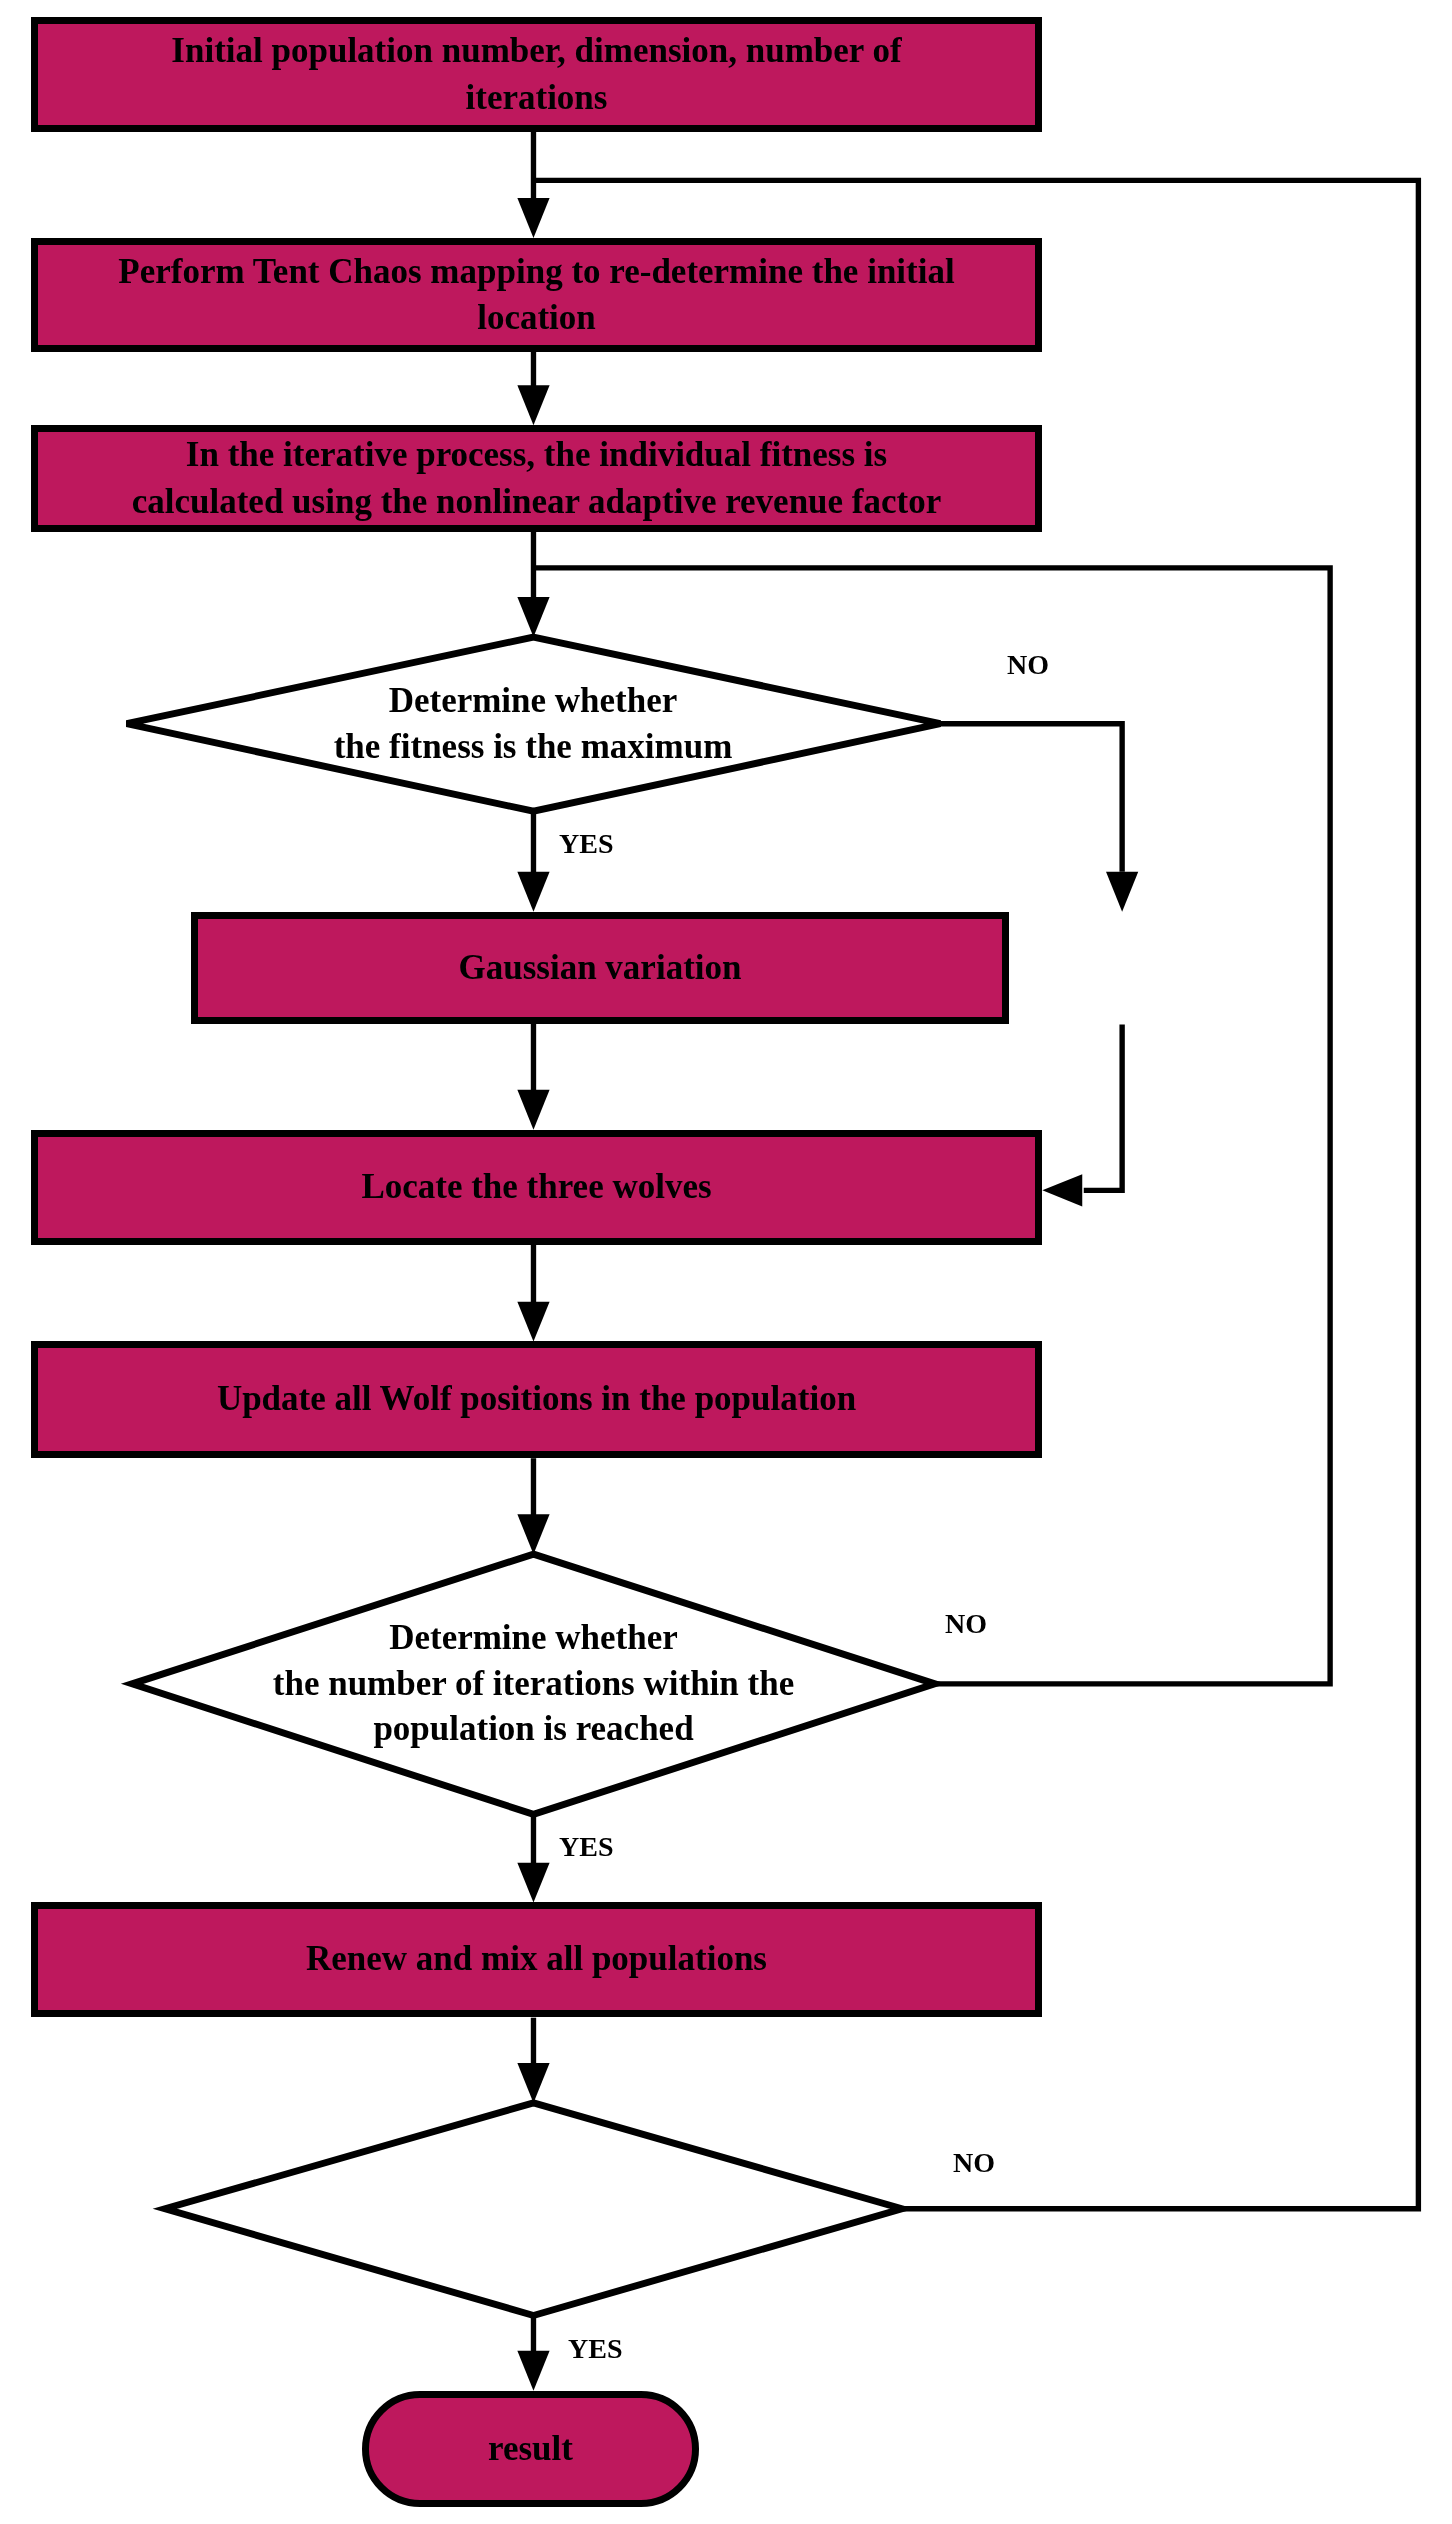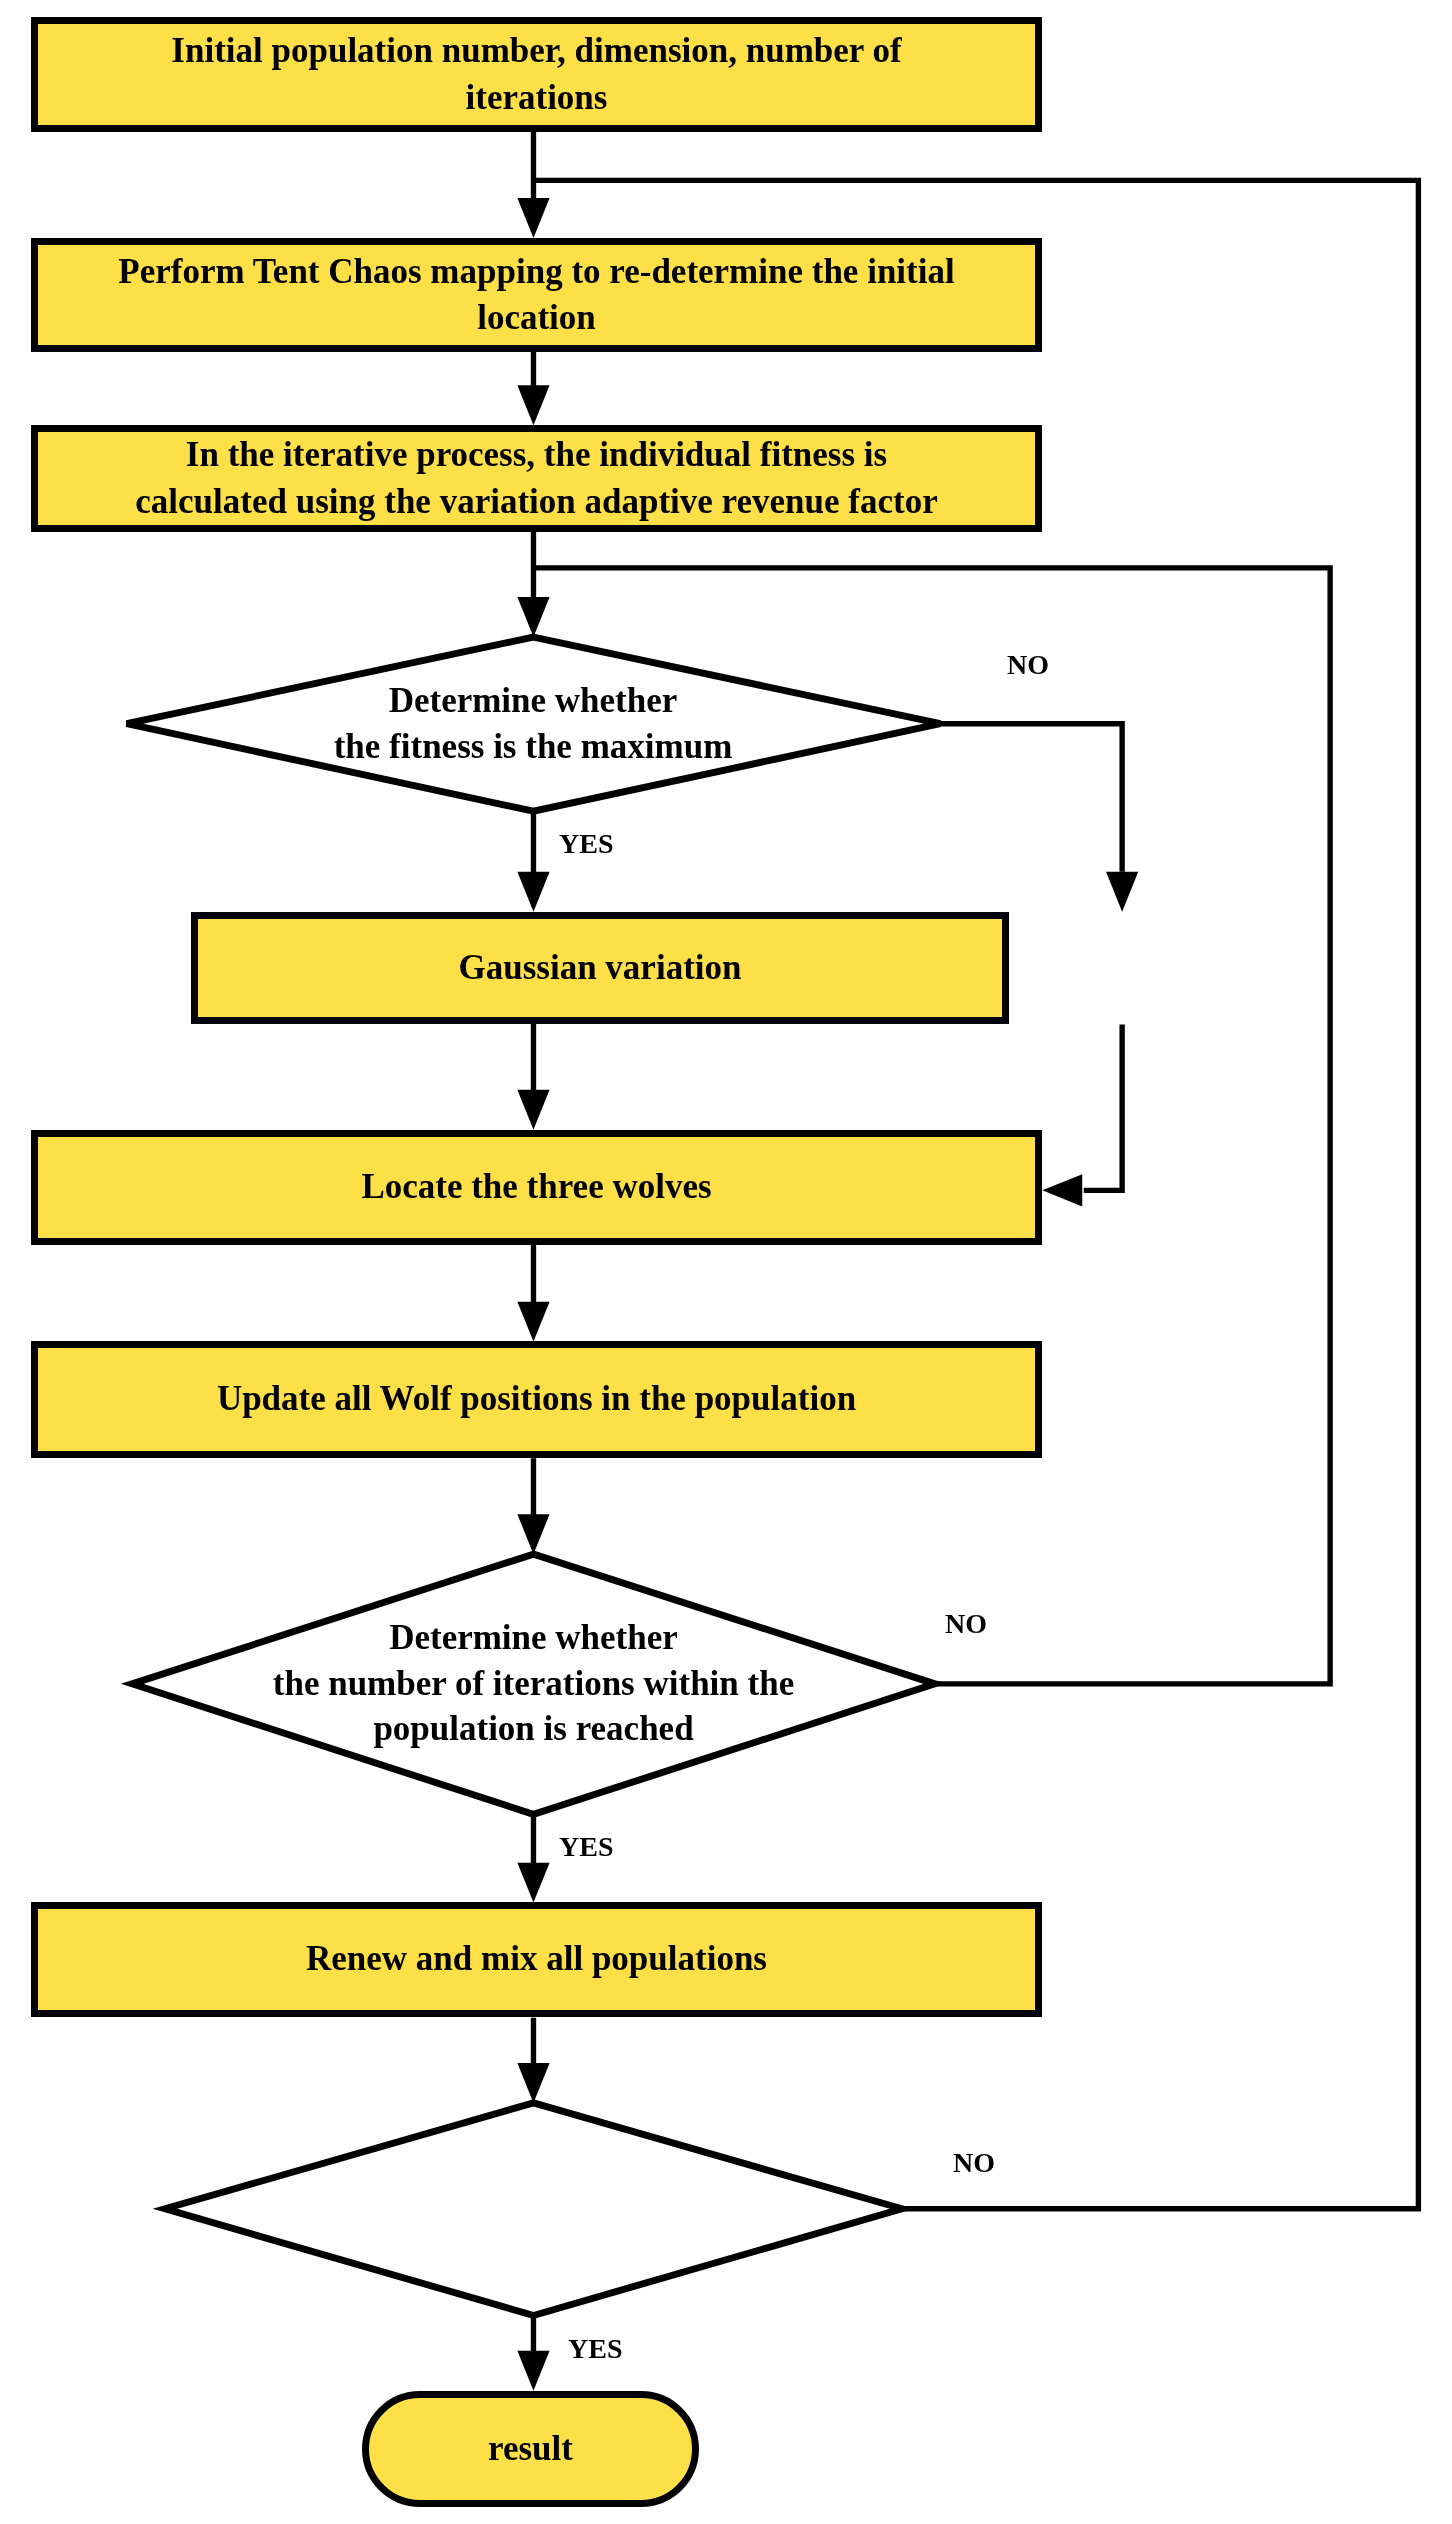--- a/index.html
+++ b/index.html
@@ -15,21 +15,21 @@
   }
   svg.wires {
     position: absolute;
     left: 0; top: 0;
     width: 1453px; height: 2525px;
   }
   .node {
     position: absolute;
     box-sizing: border-box;
     border: 7px solid #000000;
-    background: #fde047;
+    background: #be185d;
     display: flex;
     align-items: center;
     justify-content: center;
     text-align: center;
     font-size: 35px;
     line-height: 1.32;
     white-space: pre-line;
     padding: 0 15.3px;
   }
   .terminator {
@@ -101,21 +101,21 @@
     </g>
   </svg>
 
   <div class="node" style="left:31px; top:17px; width:1011px; height:115px;">Initial population number, dimension, number of
 iterations</div>
 
   <div class="node" style="left:31px; top:238px; width:1011px; height:114px;">Perform Tent Chaos mapping to re-determine the initial
 location</div>
 
   <div class="node" style="left:31px; top:425px; width:1011px; height:107px;">In the iterative process, the individual fitness is
-calculated using the variation adaptive revenue factor</div>
+calculated using the nonlinear adaptive revenue factor</div>
 
   <div class="node" style="left:191px; top:912px; width:818px; height:112px;text-align:right;">Gaussian variation</div>
 
 
   <div class="node" style="left:31px; top:1130px; width:1011px; height:115px;">Locate the three wolves</div>
 
   <div class="node" style="left:31px; top:1341px; width:1011px; height:117px;">Update all Wolf positions in the population</div>
 
   <div class="node" style="left:31px; top:1902px; width:1011px; height:115px;">Renew and mix all populations</div>
 

